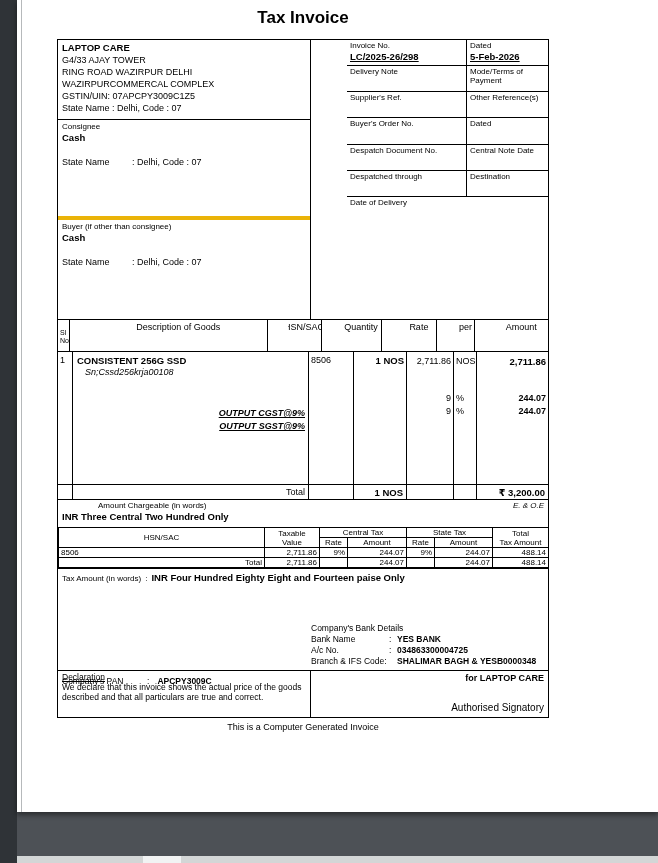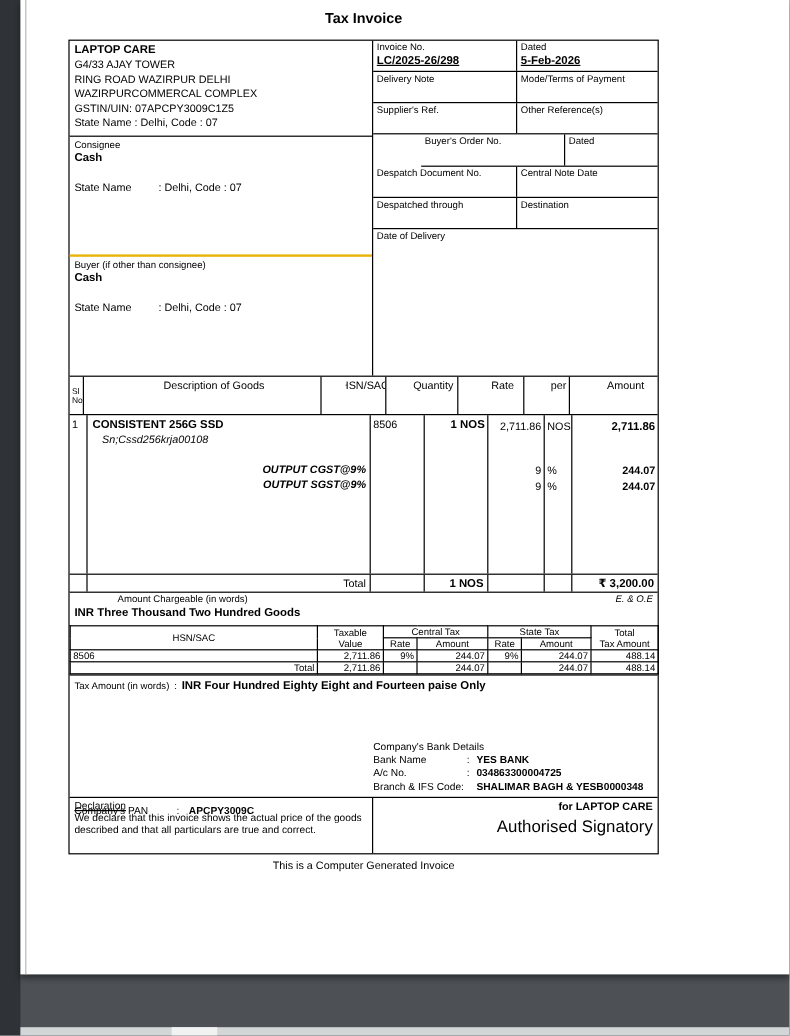--- a/index.html
+++ b/index.html
@@ -3,60 +3,60 @@
 <meta charset="utf-8">
 <style>
   * { margin:0; padding:0; box-sizing:border-box; }
   html,body { width:658px; height:863px; }
   body { font-family:"Liberation Sans","DejaVu Sans",sans-serif; color:#000; }
   .viewport { position:relative; width:658px; height:863px; background:#4d5156; overflow:hidden; }
   .sidebar-strip { position:absolute; left:0; top:0; width:17px; height:863px; background:#2f3337; }
   .page { position:absolute; left:17px; top:0; width:641px; height:812px; background:#fff; box-shadow:0 3px 5px rgba(0,0,0,.45); }
   .page-edge { position:absolute; left:4px; top:0; width:1px; height:812px; background:#b6b9bb; }
   .doc { position:absolute; left:40px; top:0; width:492px; }
-  .doc-title { padding-top:8px; text-align:center; font-size:12px; font-weight:bold; }
+  .doc-title { padding-top:8px; text-align:center; font-size:17px; font-weight:bold; }
   .invoice { margin-top:11px; border:1px solid #000; width:492px; font-size:9px; }
 
   
-  .row-a { display:flex; height:280px; border-bottom:1px solid #000; }
+  .row-a { display:flex; height:280px; border-bottom:1px solid #000;gap:36px; }
   .col-left { width:253px; border-right:1px solid #000; }
   .box { padding:2px 4px; }
   .seller-box { height:80px; border-bottom:1px solid #000; line-height:12px; }
   .consignee-box, .buyer-box { height:100px; }
-  .consignee-box { border-bottom:2px solid #eab308; }
+  .consignee-box { border-bottom:4px solid #eab308; }
   .party-label { font-size:8px; }
   .party-name { font-weight:bold; font-size:9.5px; margin-top:1px; }
   .state-row { display:flex; margin-top:14px; }
   .state-row .lbl { width:70px; }
   .bold { font-weight:bold; }
   .col-right { flex:1; display:flex; flex-direction:column; }
   .meta-row { display:flex; border-bottom:1px solid #000; }
   .meta-cell { padding:1px 3px; }
   .meta-cell.c1 { width:120px; border-right:1px solid #000; }
   .meta-cell.c2 { flex:1; }
   .meta-label { font-size:8px; }
   .meta-value { font-weight:bold; font-size:9.5px; margin-top:1px;text-decoration:underline; }
-  .h26 { height:26px; } .h27 { height:27px;margin-left:40px; }
+  .h26 { height:26px; } .h27 { height:27px; }
   .terms-row { flex:1; padding:1px 3px; }
 
   
   .tcols { display:flex; }
   .tc { border-right:1px solid #000; overflow:hidden; }
   .tc:last-child { border-right:none; }
   .w-sl{width:15px;} .w-desc{width:236px;} .w-hsn{width:45px;} .w-qty{width:53px;}
   .w-rate{width:47px;} .w-per{width:23px;} .w-amt{width:71px;}
   .items-head { height:32px; border-bottom:1px solid #000;gap:20px; }
   .items-head .tc { display:flex; align-items:flex-start; justify-content:center; padding-top:2px; text-align:center; }
   .items-head .tc.sl-head { flex-direction:column; align-items:flex-start; padding-left:2px; font-size:7px; line-height:8px; }
   .items-body { height:132px; }
   .items-body .tc { padding:3px 2px; }
   .cell-r { text-align:right; }
   .item-name { font-weight:bold; font-size:9.5px; padding-left:2px; }
   .item-serial { font-style:italic; padding-left:10px; margin-top:1px; }
-  .tax-lines { margin-top:14px; text-align:right; font-weight:bold; font-style:italic; line-height:13px; padding-right:1px; }
+  .tax-lines { margin-top:30px; text-align:right; font-weight:bold; font-style:italic; line-height:13px; padding-right:1px;text-decoration:underline; }
   .num-top { line-height:13px; }
   .tax-nums { margin-top:24px; line-height:13px; }
   .total-row { display:flex; height:15px; border-top:1px solid #000; align-items:center; }
   .total-row .tc { height:100%; display:flex; align-items:center; }
   .total-row .lab { justify-content:flex-end; padding-right:3px; }
   .grand-amt { justify-content:flex-end; padding-right:3px; font-weight:bold; font-size:9.5px; }
 
   
   .row-c { height:28px; border-top:1px solid #000; padding:1px 4px; }
   .words-line1 { display:flex; justify-content:space-between; font-size:8px;margin-left:36px; }
@@ -83,21 +83,21 @@
   .pan { position:absolute; left:4px; top:87px; display:flex; font-size:8.5px;margin-top:20px; }
   .pan .lbl { width:85px; }
   .pan .val { font-weight:bold; margin-left:8px; }
 
   
   .row-f { display:flex; height:47px; border-top:1px solid #000; }
   .decl { width:253px; border-right:1px solid #000; padding:1px 4px; font-size:8.5px; line-height:10px; }
   .decl-title { text-decoration:underline; }
   .sig { flex:1; position:relative; padding:2px 4px; }
   .sig-for { text-align:right; font-weight:bold; font-size:9px; }
-  .sig-auth { position:absolute; right:4px; bottom:15px; font-size:14px; }
+  .sig-auth { position:absolute; right:4px; bottom:4px; font-size:10px; }
 
   .doc-footer { text-align:center; margin-top:4px; font-size:9px; }
 
   
   .hscroll { position:absolute; left:17px; right:0; bottom:0; height:7px; background:#d3d6d6; }
   .hthumb { position:absolute; left:126px; top:0; width:38px; height:7px; background:#f1f3f3; }
 </style>
 </head>
 <body>
 
@@ -253,21 +253,21 @@
           <div class="tc w-rate"></div>
           <div class="tc w-per"></div>
           <div class="tc w-amt grand-amt">₹ 3,200.00</div>
         </div>
 
         <div class="row-c">
           <div class="words-line1">
             <span>Amount Chargeable (in words)</span>
             <span class="eoe">E. &amp; O.E</span>
           </div>
-          <div class="words-line2">INR Three Thousand Two Hundred Goods</div>
+          <div class="words-line2">INR Three Central Two Hundred Only</div>
         </div>
 
         <table class="taxsum">
           <colgroup>
             <col style="width:206px">
               <col style="width:55px">
               <col style="width:28px">
             <col style="width:59px">
               <col style="width:28px">
               <col style="width:58px">

